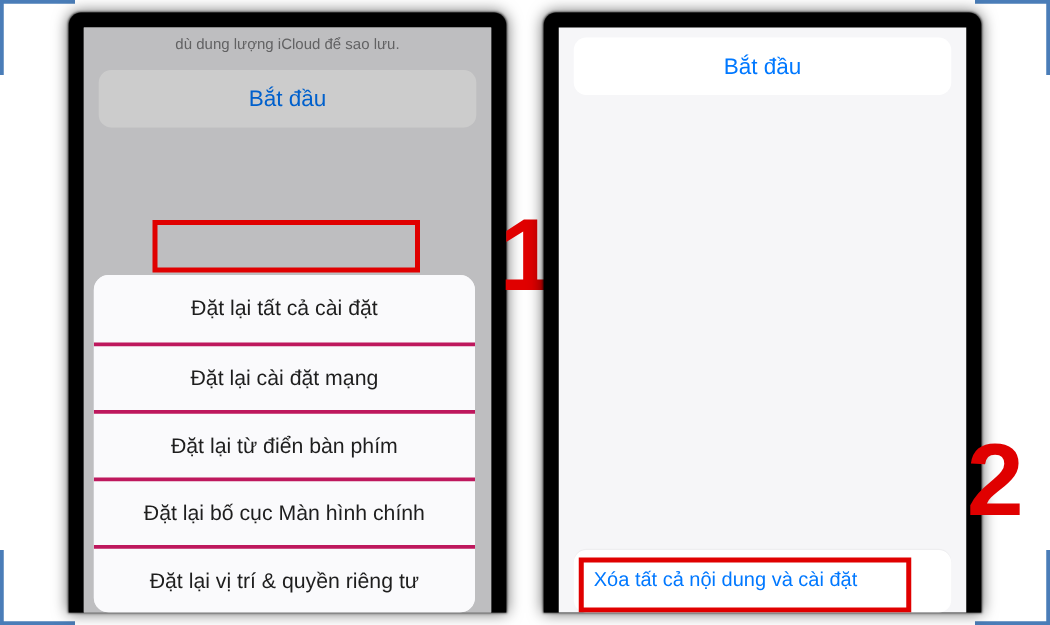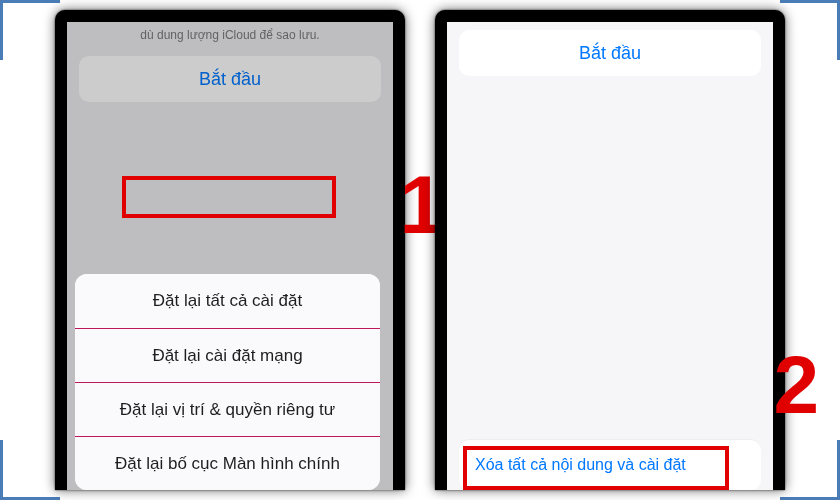--- a/index.html
+++ b/index.html
@@ -85,21 +85,21 @@
     overflow: hidden;
   }
   .sheet-item {
     height: 54px;
     display: flex;
     align-items: center;
     justify-content: center;
     font-size: 17px;
     color: #1e1e1e;
     background: #fafafc;
-    border-top: 1px solid #be185d;
+    border-top: 3px solid #be185d;
   }
   .sheet-item:first-child { border-top: none; }
   .cancel-btn {
     margin-top: 8px;
     background: #fff;
     border-radius: 12px;
     height: 52px;
     display: flex;
     align-items: center;
     justify-content: center;
@@ -158,22 +158,23 @@
     <div class="screen dimmed">
       <div class="bg-layer">
         <div class="top-text">dù dung lượng iCloud để sao lưu.</div>
         <div class="start-card">Bắt đầu</div>
       </div>
 
       <div class="action-sheet">
         <div class="sheet-group">
           <div class="sheet-item">Đặt lại tất cả cài đặt</div>
           <div class="sheet-item">Đặt lại cài đặt mạng</div>
+          <div class="sheet-item">Đặt lại từ điển bàn phím</div>
+          <div class="sheet-item">Đặt lại bố cục Màn hình chính</div>
           <div class="sheet-item">Đặt lại vị trí &amp; quyền riêng tư</div>
-          <div class="sheet-item">Đặt lại bố cục Màn hình chính</div>
         </div>
       </div>
 
       <div class="highlight-box" style="top:154px; left:55px; width:214px; height:42px;"></div>
     </div>
     <div class="annot" style="top:148px; right:-40px;">1</div>
   </div>
 
   <div class="phone">
     <div class="screen screen-white">

